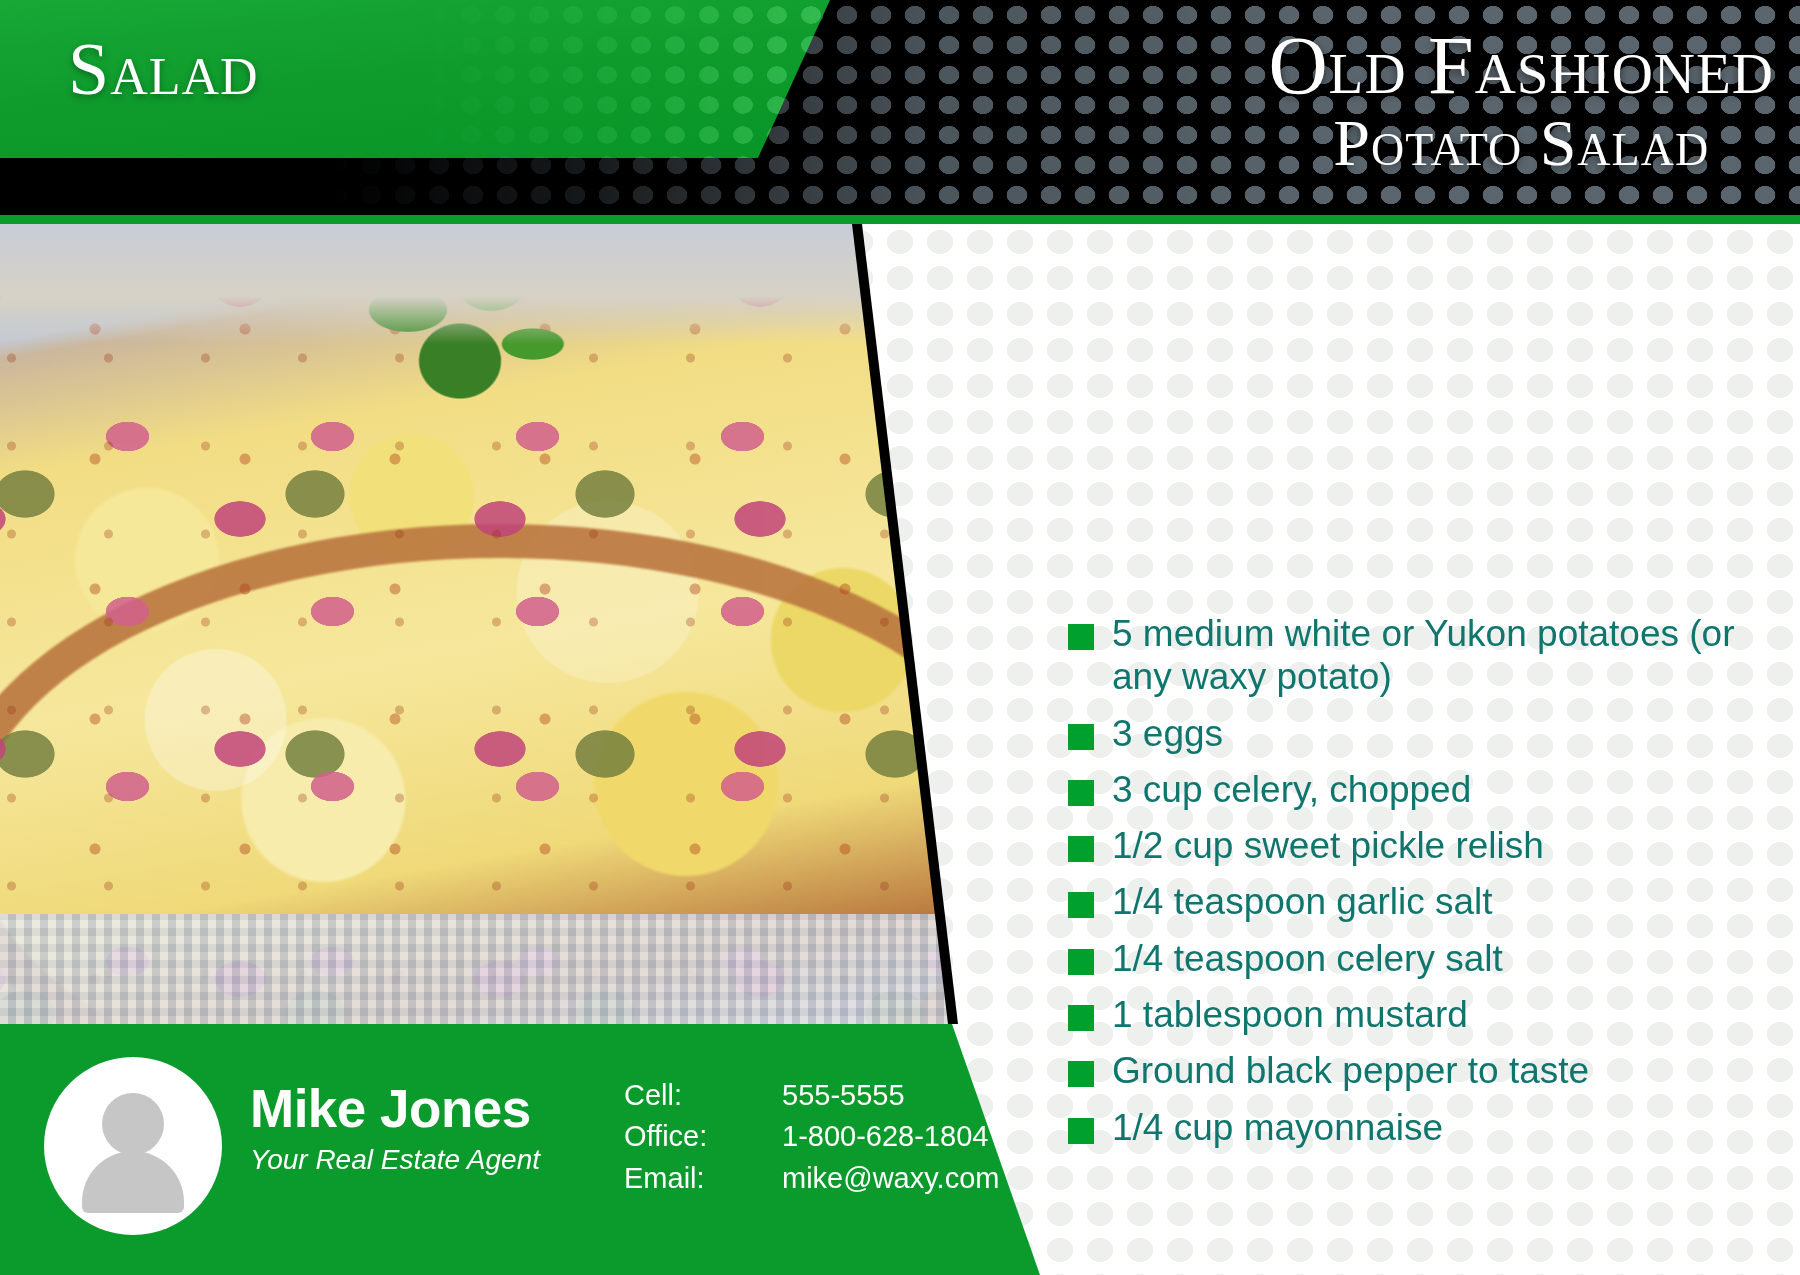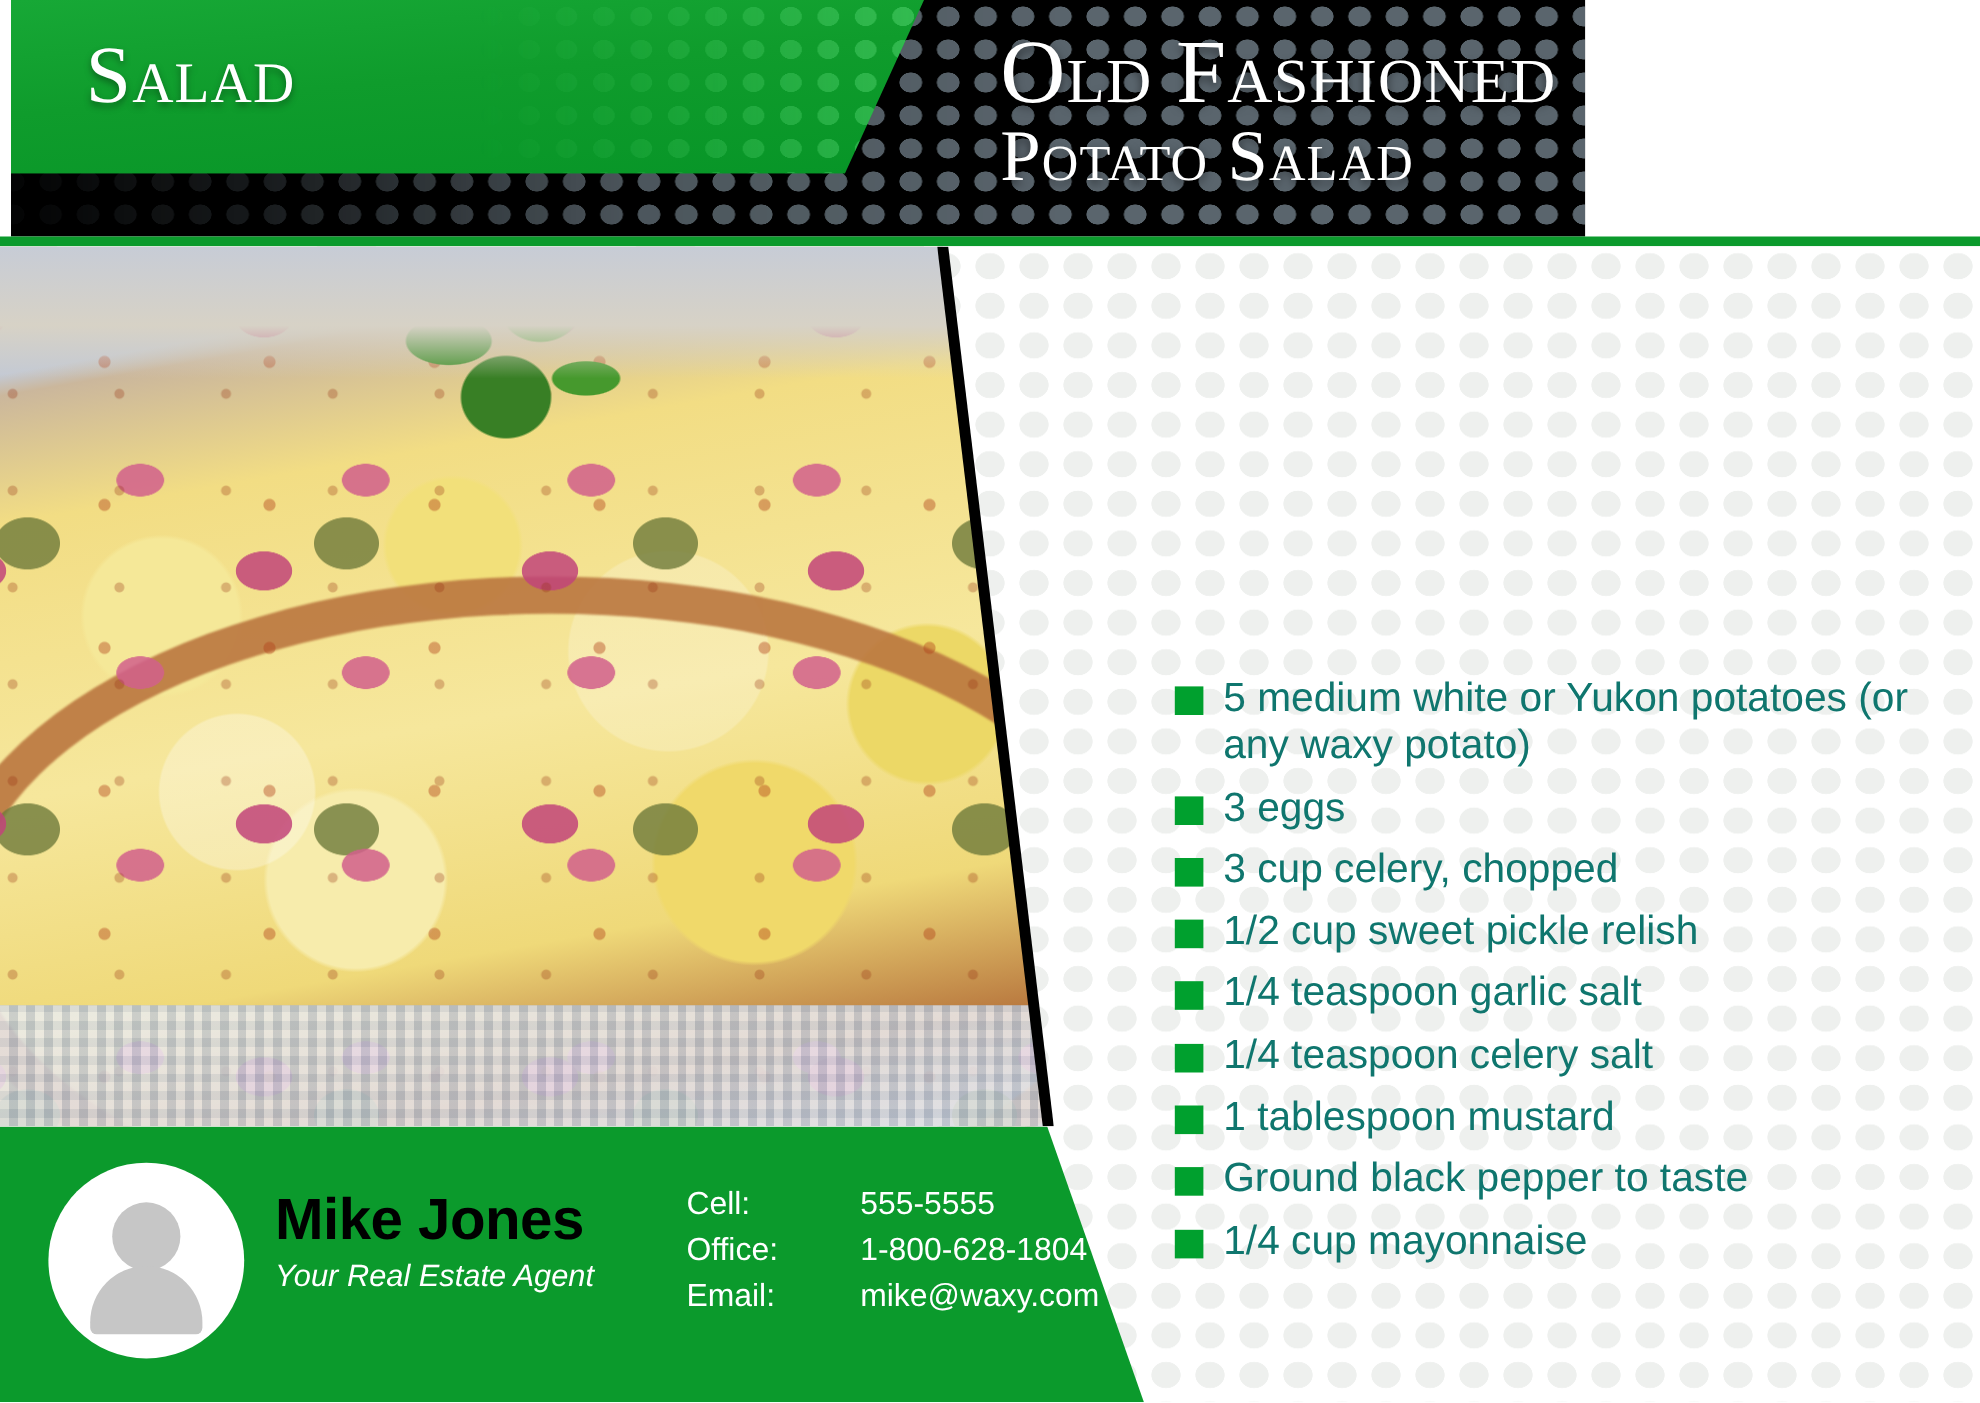--- a/index.html
+++ b/index.html
@@ -7,21 +7,21 @@
 
   .card{
     position:relative;
     width:1800px;height:1275px;
     overflow:hidden;
     background:#ffffff;
   }
 
   
   .header{
-    position:absolute;left:10px;top:0;width:1431px;height:215px;
+    position:absolute;left:0;top:0;width:1800px;height:215px;
     background:#000000;
     overflow:hidden;
   }
   
   .header-dots{
     position:absolute;right:0;top:0;width:1480px;height:215px;
     background-image:radial-gradient(#5f6b73 42%, transparent 44%);
     background-size:34px 30px;
     -webkit-mask-image:linear-gradient(to right, rgba(0,0,0,0) 0%, rgba(0,0,0,0.25) 18%, rgba(0,0,0,0.85) 42%, rgba(0,0,0,1) 70%);
     mask-image:linear-gradient(to right, rgba(0,0,0,0) 0%, rgba(0,0,0,0.25) 18%, rgba(0,0,0,0.85) 42%, rgba(0,0,0,1) 70%);
@@ -46,21 +46,21 @@
     position:absolute;left:68px;top:32px;
     font-family:"Liberation Serif",serif;
     font-variant:small-caps;
     font-size:74px;line-height:1;
     color:#ffffff;
     letter-spacing:1px;
     text-shadow:0 3px 7px rgba(0,0,0,.35);
     z-index:3;
   }
   .title-wrap{
-    position:absolute;right:26px;top:26px;text-align:left;z-index:3;
+    position:absolute;right:26px;top:26px;text-align:center;z-index:3;
   }
   .title-main{
     font-family:"Liberation Serif",serif;
     font-variant:small-caps;
     font-size:82px;line-height:0.98;
     color:#ffffff;letter-spacing:1px;
     text-shadow:0 3px 9px rgba(0,0,0,.55);
   }
   .title-sub{
     font-family:"Liberation Serif",serif;
@@ -190,21 +190,21 @@
     position:absolute;top:36px;left:50%;transform:translateX(-50%);
     width:62px;height:62px;border-radius:50%;background:#c6c6c6;
   }
   .avatar-body{
     position:absolute;bottom:22px;left:50%;transform:translateX(-50%);
     width:102px;height:62px;background:#c6c6c6;
     border-radius:52px 52px 6px 6px;
   }
   .agent-name{
     position:absolute;left:250px;top:58px;
-    font-size:53px;font-weight:bold;color:#000000;line-height:1;
+    font-size:53px;font-weight:bold;color:#ffffff;line-height:1;
     letter-spacing:-0.5px;
   }
   .agent-role{
     position:absolute;left:250px;top:122px;
     font-size:28px;font-style:italic;color:#ffffff;line-height:1;text-align:right;
   }
   .contact{
     position:absolute;left:580px;top:56px;
     display:grid;grid-template-columns:120px auto;
     row-gap:11px;column-gap:38px;

